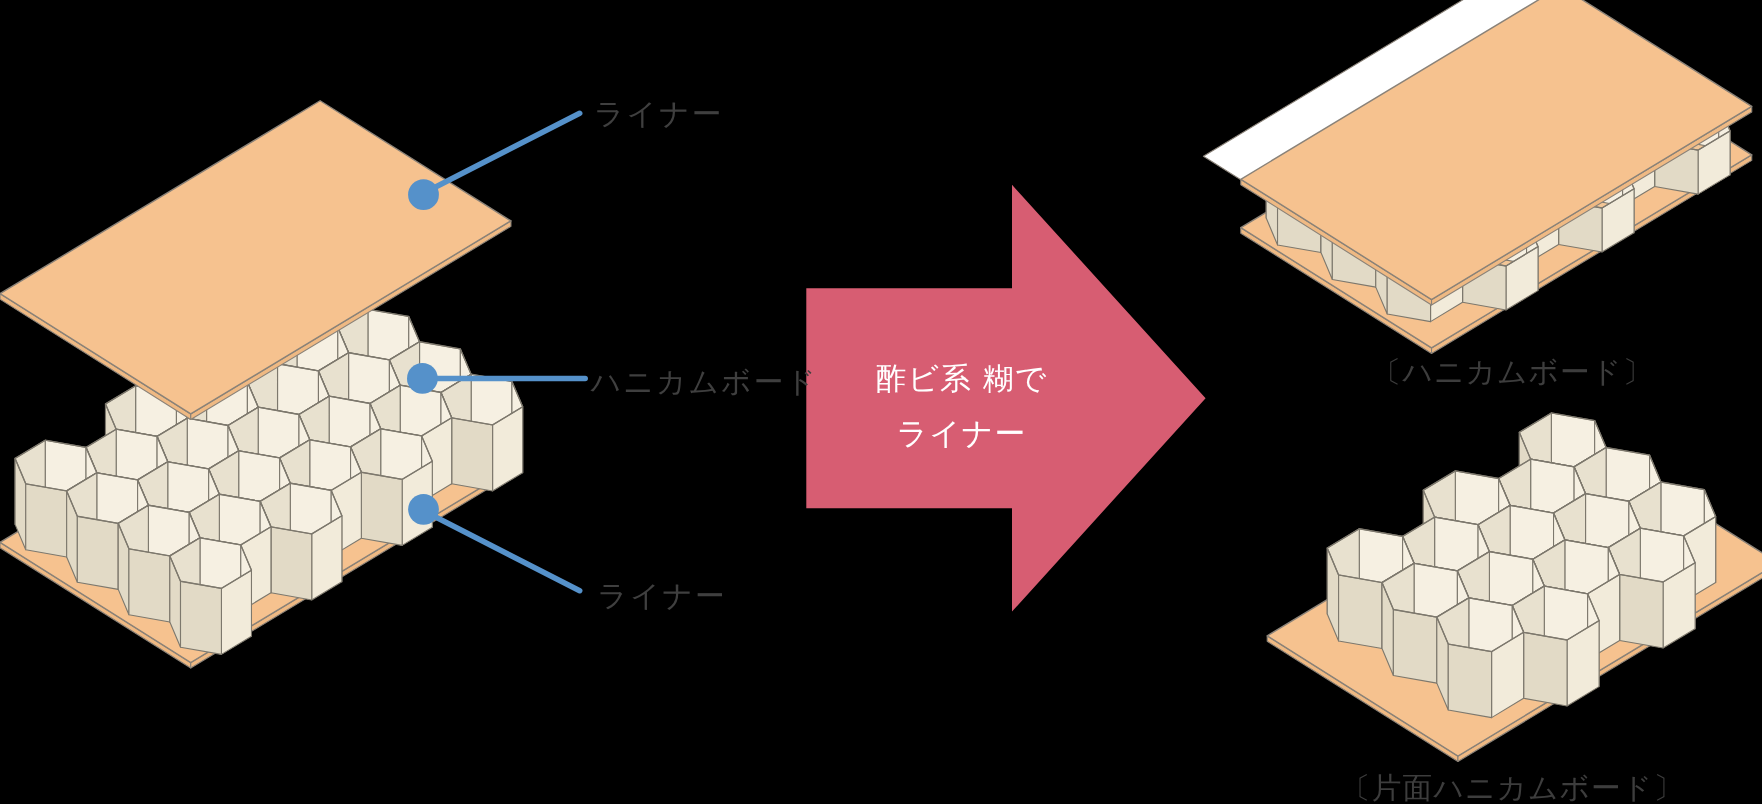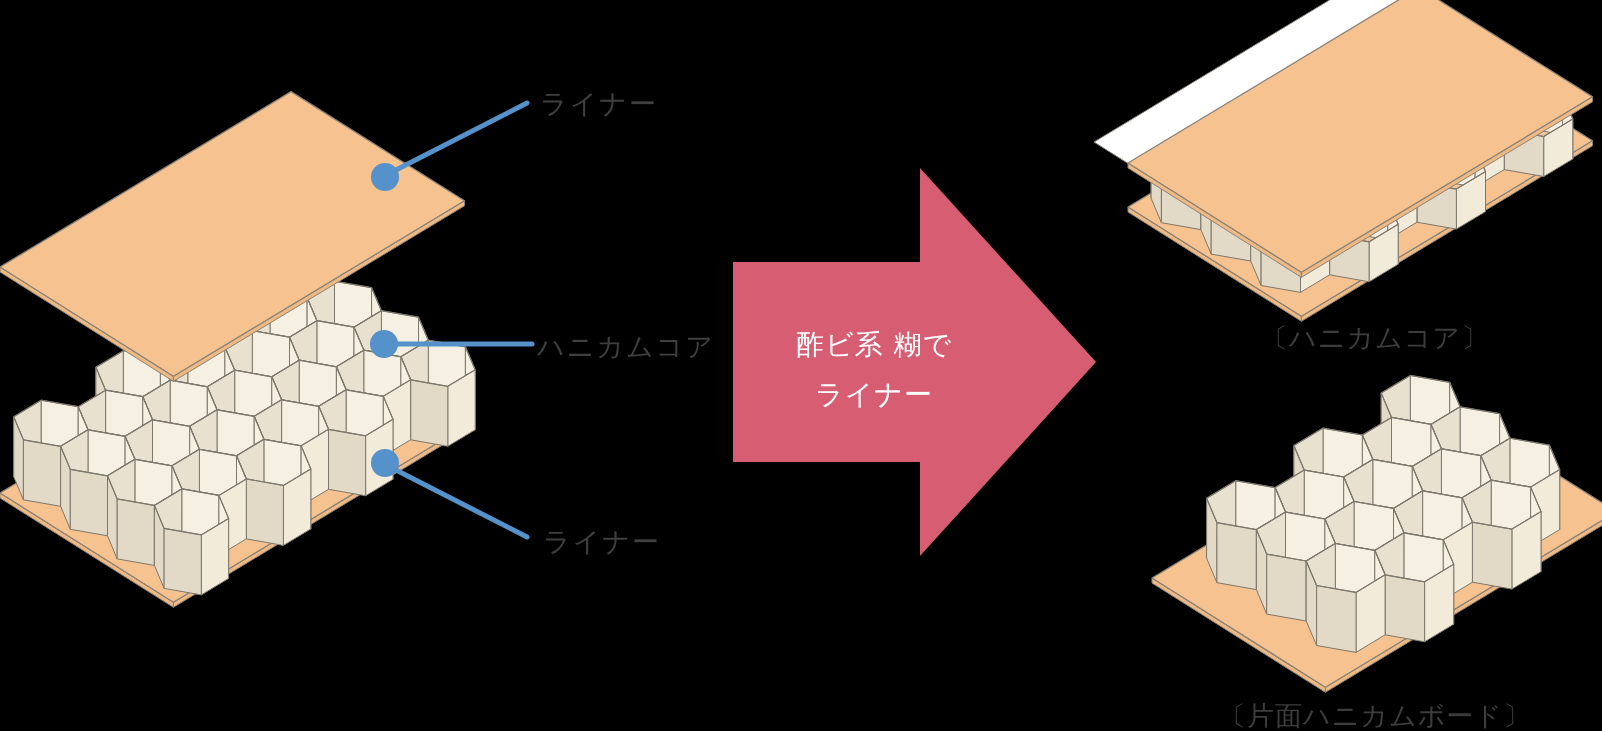--- a/index.html
+++ b/index.html
@@ -524,23 +524,23 @@
         <line x1="392" y1="172" x2="527" y2="103" stroke="#5591ca" stroke-width="5" stroke-linecap="round"></line>
         <line x1="386" y1="344" x2="532" y2="344" stroke="#5591ca" stroke-width="5" stroke-linecap="round"></line>
         <line x1="392" y1="468" x2="527" y2="537" stroke="#5591ca" stroke-width="5" stroke-linecap="round"></line>
         <circle cx="385" cy="177" r="14" fill="#5591ca"></circle>
         <circle cx="384" cy="344" r="14" fill="#5591ca"></circle>
         <circle cx="385" cy="463" r="14" fill="#5591ca"></circle>
       </g>
     </svg>
 
   <div class="lbl" style="left:540px;top:86px">ライナー</div>
-  <div class="lbl" style="left:537px;top:329px">ハニカムコア</div>
+  <div class="lbl" style="left:537px;top:329px">ハニカムボード</div>
   <div class="lbl" style="left:543px;top:524px">ライナー</div>
 
   <div class="arrow-text">
     <div>酢ビ系 糊で</div>
     <div>ライナー</div>
   </div>
 
-  <div class="caption" style="left:1175px;top:320px">〔ハニカムコア〕</div>
+  <div class="caption" style="left:1175px;top:320px">〔ハニカムボード〕</div>
   <div class="caption" style="left:1175px;top:698px">〔片面ハニカムボード〕</div>
 </div>
 
 </body></html>

